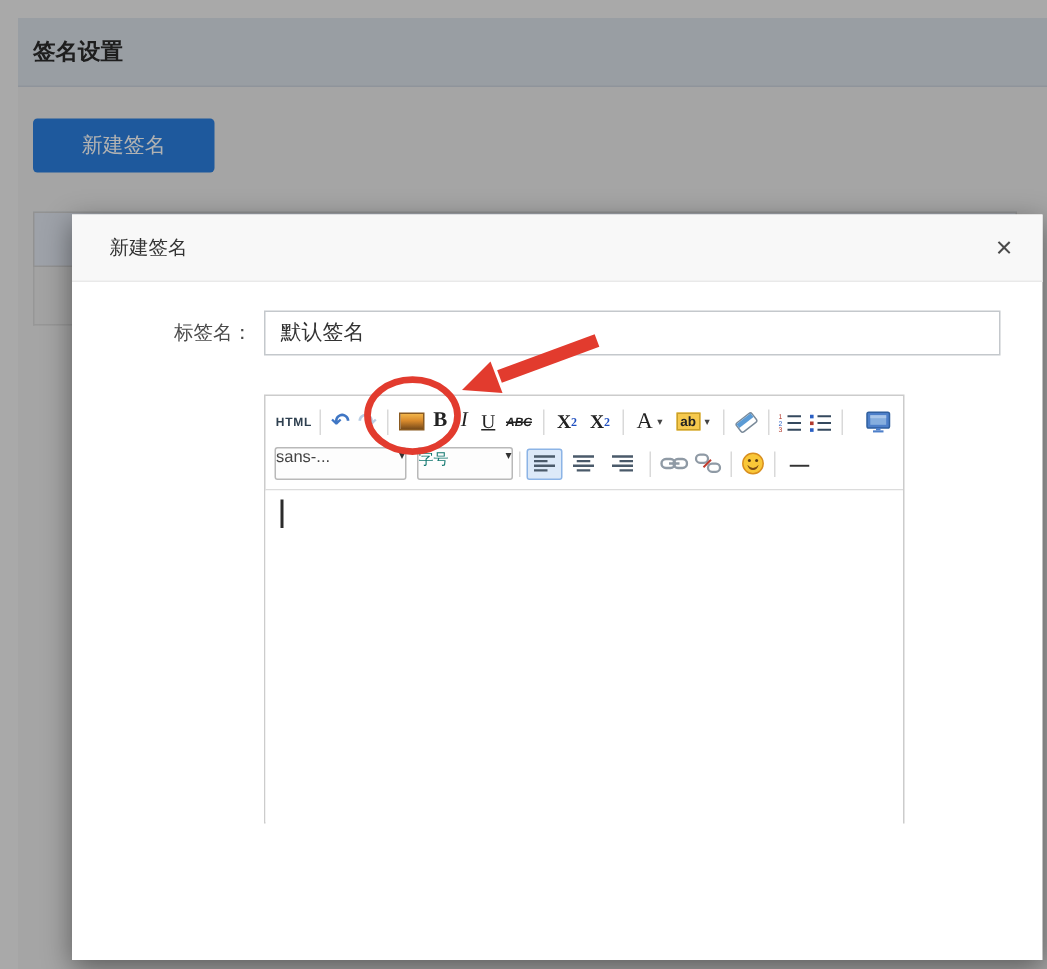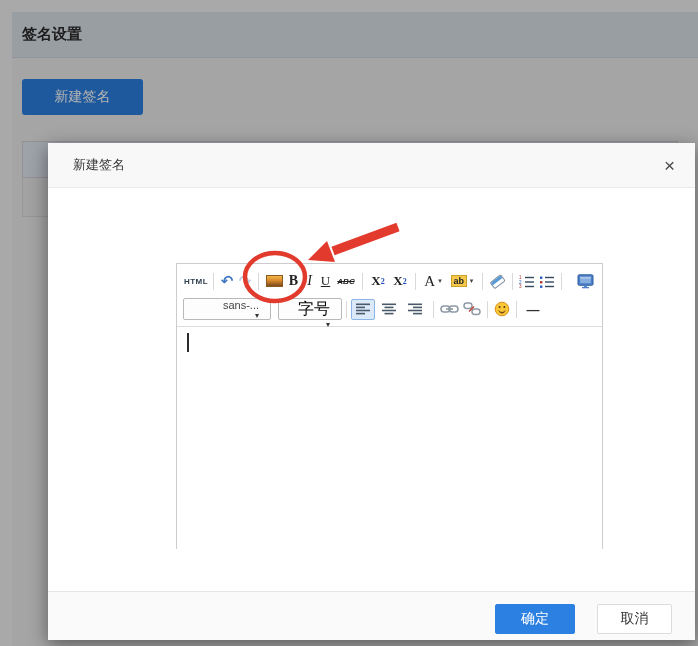--- a/index.html
+++ b/index.html
@@ -66,26 +66,26 @@
   .ic-supsub { font-family:"Liberation Serif",serif; font-size:13px; font-weight:bold; color:#222; width:22px; }
   .ic-supsub sup, .ic-supsub sub { color:#1f4fc0; font-size:8px; font-weight:bold; }
   .ic-fontcolor { width:26px; gap:3px; }
   .ic-fontcolor .A { font-family:"Liberation Serif",serif; font-size:15px; color:#222; }
   .caret { font-size:7px; color:#444; }
   .ic-highlight { width:32px; gap:3px;justify-content:center; }
   .ab-box { display:inline-block; width:16px; height:12px; background:#f6c94d; border:1px solid #caa02a;
             font-size:9px; font-weight:bold; color:#222; text-align:center; line-height:11px; }
   .ic-hr { font-size:13px; font-weight:bold; color:#333; width:24px; }
 
-  .select-box { display:flex; align-items:flex-end; justify-content:space-between; height:22px;
-                border:1px solid #b9b9b9; background:#fdfdfd; padding:0 11px; border-radius:2px; cursor:pointer;flex-direction:column; }
+  .select-box { display:flex; align-items:flex-start; justify-content:space-between; height:22px;
+                border:1px solid #b9b9b9; background:#fdfdfd; padding:0 0; border-radius:2px; cursor:pointer; }
   .sel-font { width:88px; }
   .sel-size { width:64px; margin-left:7px; }
   .sel-text { font-size:11px; color:#444; }
-  .sel-size .sel-text { font-size:16px; color:#000000; }
+  .sel-size .sel-text { font-size:10px; color:#0f766e; }
   .sel-caret { font-size:8px; color:#333; }
 
   .align-btn { width:24px; height:21px; margin-right:2px; }
   .align-active { background:#dce9f8; border:1px solid #8cb4e6; }
 
   .edit-area { position:relative; height:228px; background:#fff; }
   .text-caret { position:absolute; left:10px; top:6px; width:1.5px; height:19px; background:#2b2b2b; }
 
   
   .modal-footer { position:absolute; left:0; top:448px; width:100%; height:49px;
@@ -114,20 +114,22 @@
   </div>
 
   <div class="overlay"></div>
 
   <div class="modal">
     <div class="modal-header">
       <span class="modal-title">新建签名</span>
       <span class="modal-close">×</span>
     </div>
 
+    <div class="field-label lbl-name">标签名：</div>
+    <input class="name-input" type="text" value="默认签名" style="">
 
 
     <div class="editor">
       <div class="toolbar">
 
         <div class="tb-row tb-row1">
           <span class="tb-btn ic-html">HTML</span>
           <span class="sep"></span>
           <span class="tb-btn ic-undo">↶</span>
           <span class="tb-btn ic-redo">↷</span>
@@ -267,24 +269,20 @@
           <span class="sep"></span>
           <span class="tb-btn ic-hr">—</span>
         </div>
       </div>
 
       <div class="edit-area">
         <div class="text-caret"></div>
       </div>
     </div>
 
-    <div class="modal-footer">
-      <button class="btn-confirm">确定</button>
-      <button class="btn-cancel">取消</button>
-    </div>
   </div>
 
   <svg class="annotation" width="698" height="646" viewBox="0 0 698 646">
     <ellipse cx="275" cy="277" rx="30" ry="24" fill="none" stroke="#e23b2e" stroke-width="4.5"></ellipse>
     <g>
       <line x1="398" y1="227" x2="333" y2="251" stroke="#e23b2e" stroke-width="9"></line>
       <polygon points="308,260 327,241 335,262" fill="#e23b2e"></polygon>
     </g>
   </svg>
 

